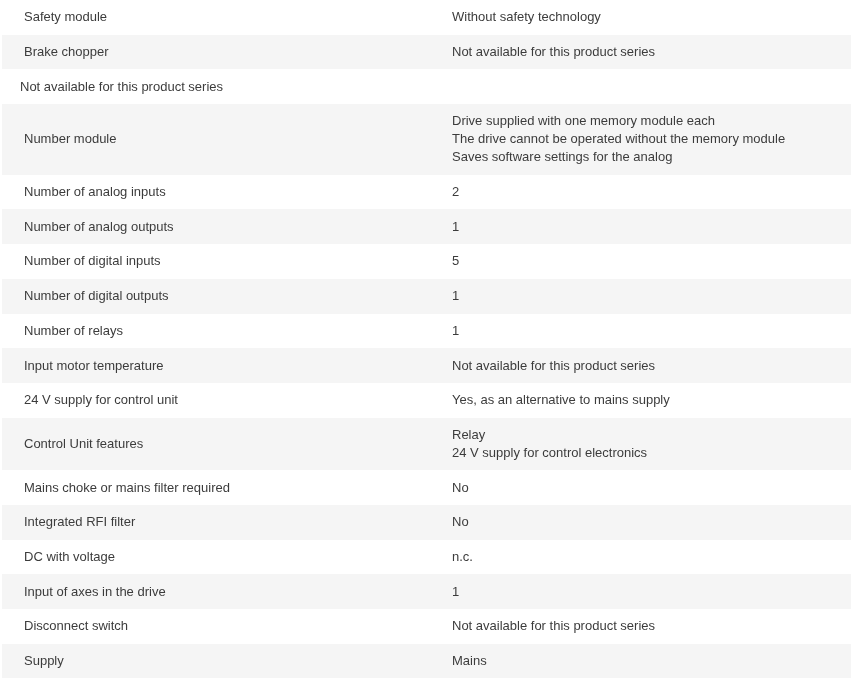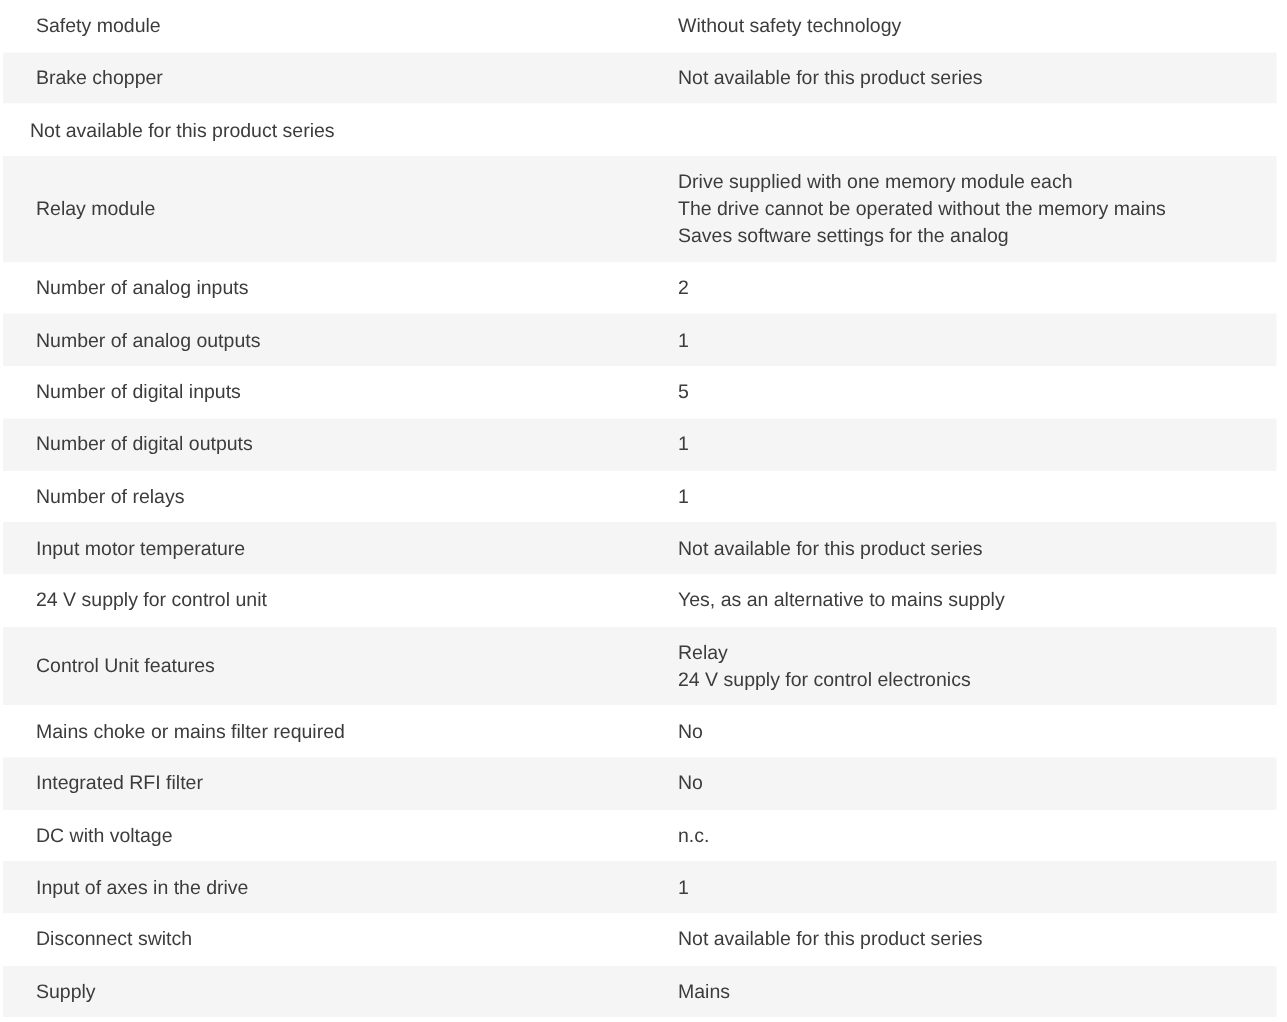--- a/index.html
+++ b/index.html
@@ -61,24 +61,24 @@
       </div>
   </div>
 
   <div class="spec-row">
     <div class="cell-value">
         <div class="value-line">Not available for this product series</div>
       </div>
   </div>
 
   <div class="spec-row">
-    <div class="cell-label">Relay module</div>
+    <div class="cell-label">Number module</div>
     <div class="cell-value">
         <div class="value-line">Drive supplied with one memory module each</div>
-        <div class="value-line">The drive cannot be operated without the memory mains</div>
+        <div class="value-line">The drive cannot be operated without the memory module</div>
         <div class="value-line">Saves software settings for the analog</div>
       </div>
   </div>
 
   <div class="spec-row">
     <div class="cell-label">Number of analog inputs</div>
     <div class="cell-value">
         <div class="value-line">2</div>
       </div>
   </div>

